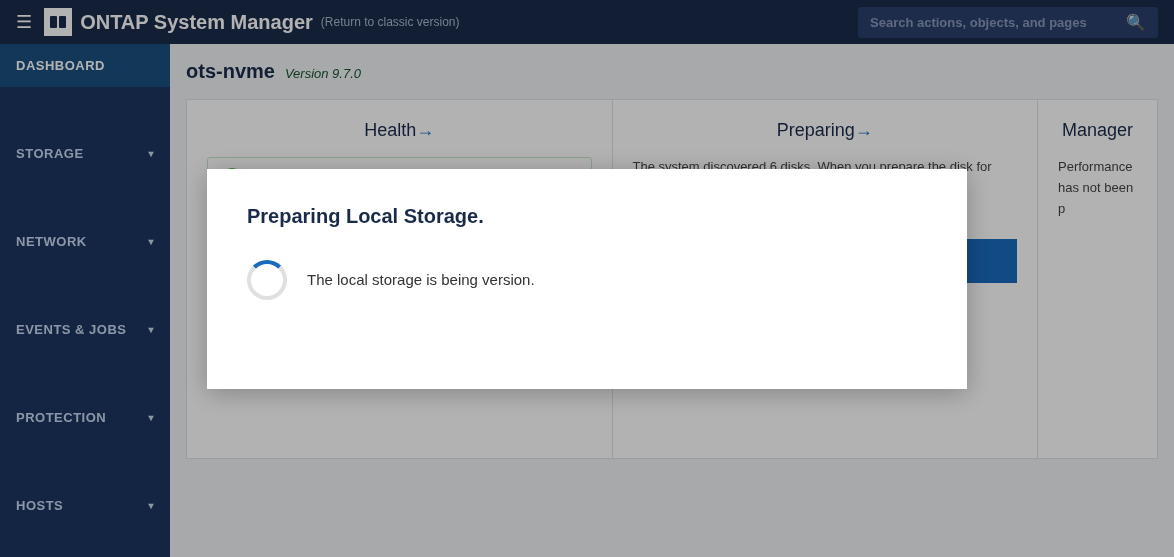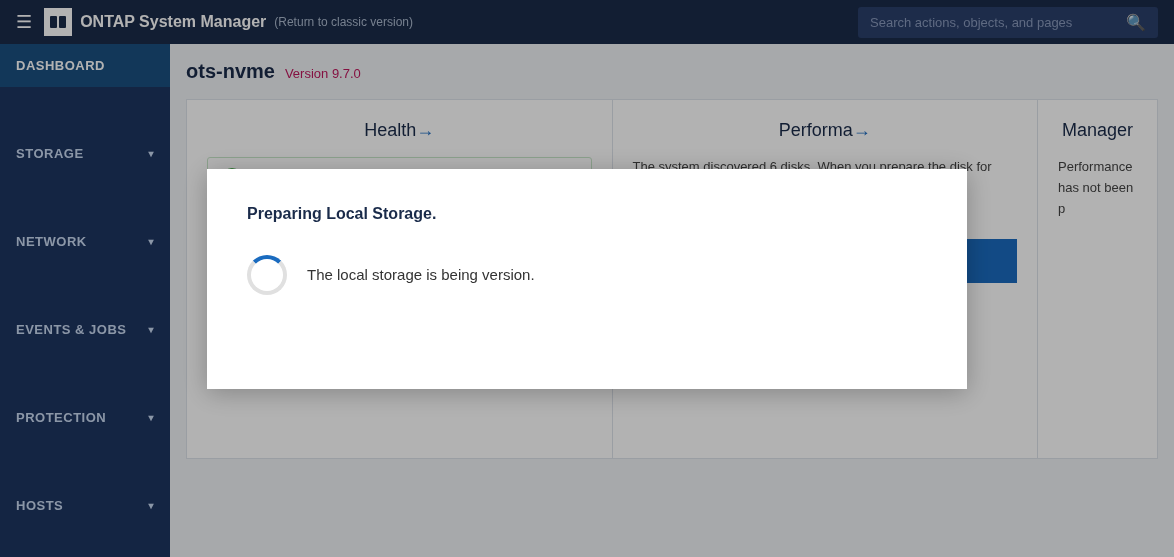--- a/index.html
+++ b/index.html
@@ -28,21 +28,21 @@
       width: 28px;
       height: 28px;
       background: white;
       display: flex;
       align-items: center;
       justify-content: center;
     }
     .nav-logo-icon svg { width: 20px; height: 20px; }
     .nav-title {
       color: white;
-      font-size: 16px;
+      font-size: 20px;
       font-weight: bold;
     }
     .nav-subtitle {
       color: #aab8cc;
       font-size: 12px;
       cursor: pointer;
     }
     .nav-search {
       margin-left: auto;
       display: flex;
@@ -53,20 +53,21 @@
       padding: 6px 12px;
       width: 300px;
     }
     .nav-search input {
       background: transparent;
       border: none;
       outline: none;
       color: #22c55e;
       font-size: 13px;
       width: 260px;
+      font-weight: bold;
     }
     .nav-search input::placeholder { color: #8899bb; }
     .search-icon-btn { color: #aab8cc; cursor: pointer; }
 
     
     .layout {
       display: flex;
       height: calc(557px - 44px);
     }
 
@@ -102,21 +103,21 @@
       background: #f0f2f5;
       padding: 16px;
     }
     .page-header {
       display: flex;
       align-items: baseline;
       gap: 10px;
       margin-bottom: 16px;
     }
     .page-title { font-size: 20px; font-weight: bold; color: #1a2b4a; }
-    .page-version { font-size: 13px; color: #be185d; }
+    .page-version { font-size: 13px; color: #14532d; font-style: italic; }
 
     
     .cards-row {
       display: flex;
       gap: 0;
       height: 360px;
     }
     .card {
       background: white;
       border: 1px solid #dde2ea;
@@ -235,21 +236,21 @@
     }
     .dialog {
       background: white;
       width: 760px;
       min-height: 220px;
       padding: 36px 40px;
       box-shadow: 0 4px 24px rgba(0,0,0,0.25);
       position: relative;
     }
     .dialog-title {
-      font-size: 16px;
+      font-size: 20px;
       font-weight: bold;
       color: #1a2b4a;
       margin-bottom: 32px;
     }
     .dialog-body {
       display: flex;
       align-items: center;
       gap: 20px;
     }
     .spinner {
@@ -347,21 +348,21 @@
           </div>
           <div class="fdvm-bars">
             <div class="fdvm-bar" style="width:80%"></div>
             <div class="fdvm-bar" style="width:100%"></div>
           </div>
         </div>
       </div>
 
       <div class="card">
         <div class="card-title">
-          <span>Performa</span>
+          <span>Preparing</span>
           <span class="card-arrow">→</span>
         </div>
         <p class="capacity-text">The system discovered 6 disks. When you prepare the disk for provisioning, the system will group the disks for optimum performance and resiliency.</p>
         <button class="prepare-storage-btn">Prepare Storage</button>
       </div>
 
       <div class="card" style="max-width:120px; overflow:hidden;">
         <div class="card-title">
           <span>Manager</span>
         </div>

